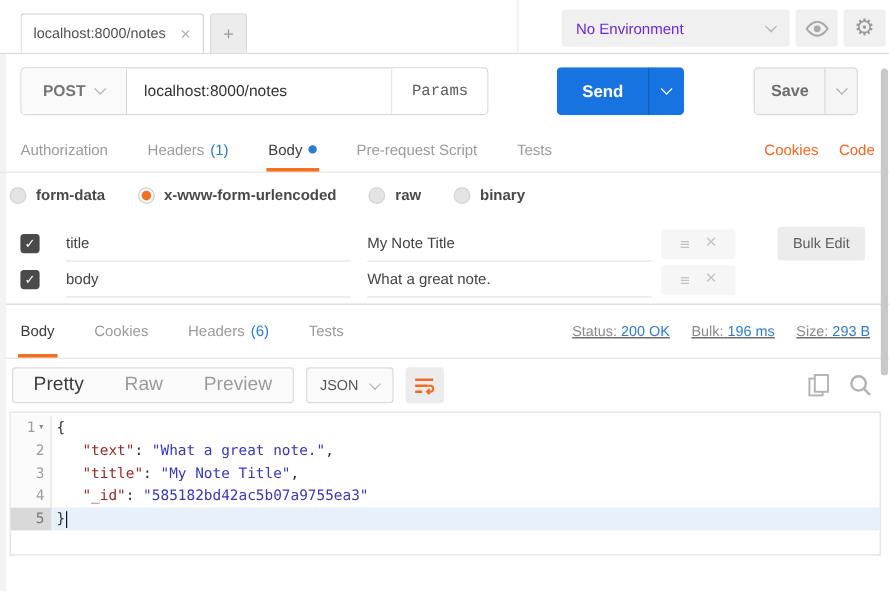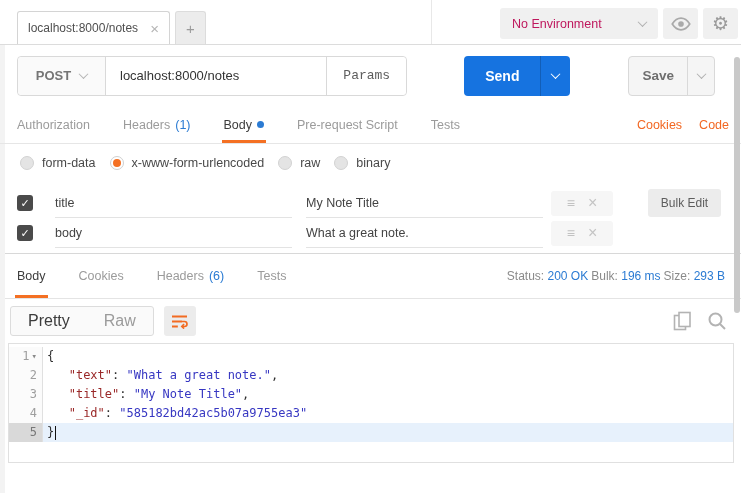--- a/index.html
+++ b/index.html
@@ -8,21 +8,21 @@
   .page { position:relative; width:741px; height:493px; }
 
   
   .topbar { height:45px; border-bottom:1px solid #dcdcdc; position:relative; display:flex; align-items:flex-end; background:#fff; }
   .tab { margin-left:17px; width:153px; height:33px; border:1px solid #d4d4d4; border-bottom:none; border-radius:3px 3px 0 0; background:#fff; display:flex; align-items:center; padding:0 10px; gap:8px; }
   .tab-title { font-size:12px; color:#4f4f4f; white-space:nowrap; overflow:hidden; flex:1; }
   .tab-close { color:#b5b5b5; font-size:15px; line-height:1; cursor:pointer; }
   .plus-tab { margin-left:5px; width:31px; height:33px; background:#ececec; border:1px solid #dcdcdc; border-bottom:none; border-radius:3px 3px 0 0; display:flex; align-items:center; justify-content:center; color:#9b9b9b; font-size:15px; }
   .topbar-divider { position:absolute; left:431px; top:0; height:44px; width:1px; background:#e8e8e8; }
   .topbar-right { position:absolute; right:3px; top:8px; display:flex; align-items:center; gap:5px; }
-  .env-select { width:158px; height:31px; background:#f0f0f0; border-radius:3px; display:flex; align-items:center; padding:0 12px; font-size:12.5px; color:#be185d; }
+  .env-select { width:190px; height:31px; background:#f0f0f0; border-radius:3px; display:flex; align-items:center; padding:0 12px; font-size:12.5px; color:#6d28d9; }
   .env-select .lbl { flex:1; }
   .icon-btn { width:35px; height:31px; background:#f0f0f0; border-radius:3px; display:flex; align-items:center; justify-content:center; }
   .gear-glyph { font-size:19px; color:#9a9a9a; line-height:1; }
 
   .chev { display:inline-block; width:7px; height:7px; border:solid currentColor; border-width:0 1.5px 1.5px 0; transform:rotate(45deg) translate(-1px,-1px); }
 
   
   .request-bar { height:61px; display:flex; align-items:center; padding:0 26px 0 17px;gap:48px; }
   .method-url { display:flex; flex:1; height:40px; border:1px solid #d9d9d9; border-radius:4px; background:#fff; }
   .method-btn { width:88px; background:#fafafa; border-right:1px solid #d9d9d9; border-radius:4px 0 0 4px; display:flex; align-items:center; justify-content:center; gap:9px; color:#757575; font-weight:bold; font-size:13px; }
@@ -39,42 +39,42 @@
   .req-tabs { height:38px; display:flex; align-items:stretch; padding:0 12px 0 17px; border-bottom:1px solid #e6e6e6; position:relative; }
   .rtab { display:flex; align-items:center; gap:5px; margin-right:33px; font-size:12.5px; color:#9b9b9b; position:relative;text-align:center; }
   .rtab .cnt { color:#2b7bd3; }
   .rtab.active { color:#3c3c3c; }
   .rtab.active::after { content:""; position:absolute; left:-2px; right:-2px; bottom:0; height:3px; background:#f47023; }
   .dot { width:7px; height:7px; border-radius:50%; background:#2b7bd3; display:inline-block; }
   .req-links { margin-left:auto; display:flex; align-items:center; gap:17px; }
   .orange-link { color:#f26722; font-size:12.5px; }
 
   
-  .radio-row { height:38px; display:flex; align-items:center; padding-left:20px; gap:14px; }
+  .radio-row { height:38px; display:flex; align-items:center; padding-left:8px; gap:27px;font-weight:bold; }
   .radio { display:flex; align-items:center; gap:8px; font-size:12.5px; color:#494949; }
   .rdot { width:14px; height:14px; border-radius:50%; background:#e4e4e4; border:1px solid #d2d2d2; position:relative; }
   .radio.sel .rdot { background:#fff; border-color:#cfcfcf; }
   .radio.sel .rdot::after { content:""; position:absolute; left:2px; top:2px; width:8px; height:8px; border-radius:50%; background:#f47023; }
 
   
   .kv { padding:6px 20px 0 17px; }
   .kv-row { display:grid; grid-template-columns:38px 237px 14px 237px 72px 1fr 73px; align-items:center; height:30px; }
   .cbx { width:16px; height:16px; border-radius:3px; background:#4a4a4a; color:#fff; font-size:11px; display:flex; align-items:center; justify-content:center; }
   .cell { height:100%; display:flex; align-items:center; border-bottom:1px solid #e3e3e3; }
   .cell input { border:none; outline:none; width:100%; font-size:12.5px; color:#434343; font-family:inherit; background:transparent; }
   .cell input::placeholder { color:#bcbcbc; }
   .row-icons { width:62px; height:25px; background:#f6f6f6; border-radius:3px; display:flex; align-items:center; justify-content:center; gap:13px; margin-left:8px; }
   .drag-h { color:#c2c2c2; font-size:14px; line-height:1; }
   .row-x { color:#c4c4c4; font-size:16px; line-height:1; }
   .bulk-btn { height:28px; background:#ececec; border-radius:3px; display:flex; align-items:center; justify-content:center; font-size:12px; color:#5d5d5d; }
 
   
   .response { border-top:1px solid #d8d8d8; margin-top:5px; }
   .resp-tabs { height:45px; display:flex; align-items:stretch; padding:0 16px 0 17px; border-bottom:1px solid #e4e4e4; }
-  .resp-meta { margin-left:auto; display:flex; align-items:center; gap:3px; font-size:12px; }
+  .resp-meta { margin-left:auto; display:flex; align-items:center; gap:18px; font-size:12px;text-decoration:underline; }
   .meta-lbl { color:#8a8a8a; }
   .meta-val { color:#2b7bd3; }
 
   .viewer-bar { height:44px; display:flex; align-items:center; padding:0 14px 0 10px; }
   .seg { display:flex; height:30px; border:1px solid #dcdcdc; border-radius:3px; background:#fafafa; overflow:hidden; }
   .seg-item { padding:0 17px; display:flex; align-items:center; font-size:16px; color:#9b9b9b; }
   .seg-item.active { color:#3c3c3c; }
   .fmt-select { margin-left:10px; height:30px; border:1px solid #dcdcdc; border-radius:3px; background:#fafafa; display:flex; align-items:center; gap:10px; padding:0 11px; font-size:12px; color:#555; }
   .wrap-btn { margin-left:10px; width:32px; height:30px; background:#ececec; border-radius:3px; display:flex; align-items:center; justify-content:center; }
   .viewer-icons { margin-left:auto; display:flex; align-items:center; gap:15px; }
@@ -270,20 +270,27 @@
     </div>
 
     <div class="viewer-bar">
       <div class="seg">
         <div class="seg-item active">
             <span>Pretty</span>
           </div>
         <div class="seg-item">
             <span>Raw</span>
           </div>
+        <div class="seg-item">
+            <span>Preview</span>
+          </div>
+      </div>
+      <div class="fmt-select">
+        <span>JSON</span>
+        <span class="chev" style="color:#b0b0b0"></span>
       </div>
       <div class="wrap-btn">
         <svg width="17" height="15" viewBox="0 0 20 18">
           <line x1="1" y1="3" x2="19" y2="3" stroke="#f26b22" stroke-width="2.4"></line>
           <line x1="1" y1="9" x2="13" y2="9" stroke="#f26b22" stroke-width="2.4"></line>
           <line x1="1" y1="15" x2="8" y2="15" stroke="#f26b22" stroke-width="2.4"></line>
           <path d="M13 9 h3 a3 3 0 0 1 0 6 h-2" fill="none" stroke="#f26b22" stroke-width="2"></path>
           <path d="M15.5 12.2 L12.8 15 L15.5 17.5" fill="none" stroke="#f26b22" stroke-width="2"></path>
         </svg>
       </div>

